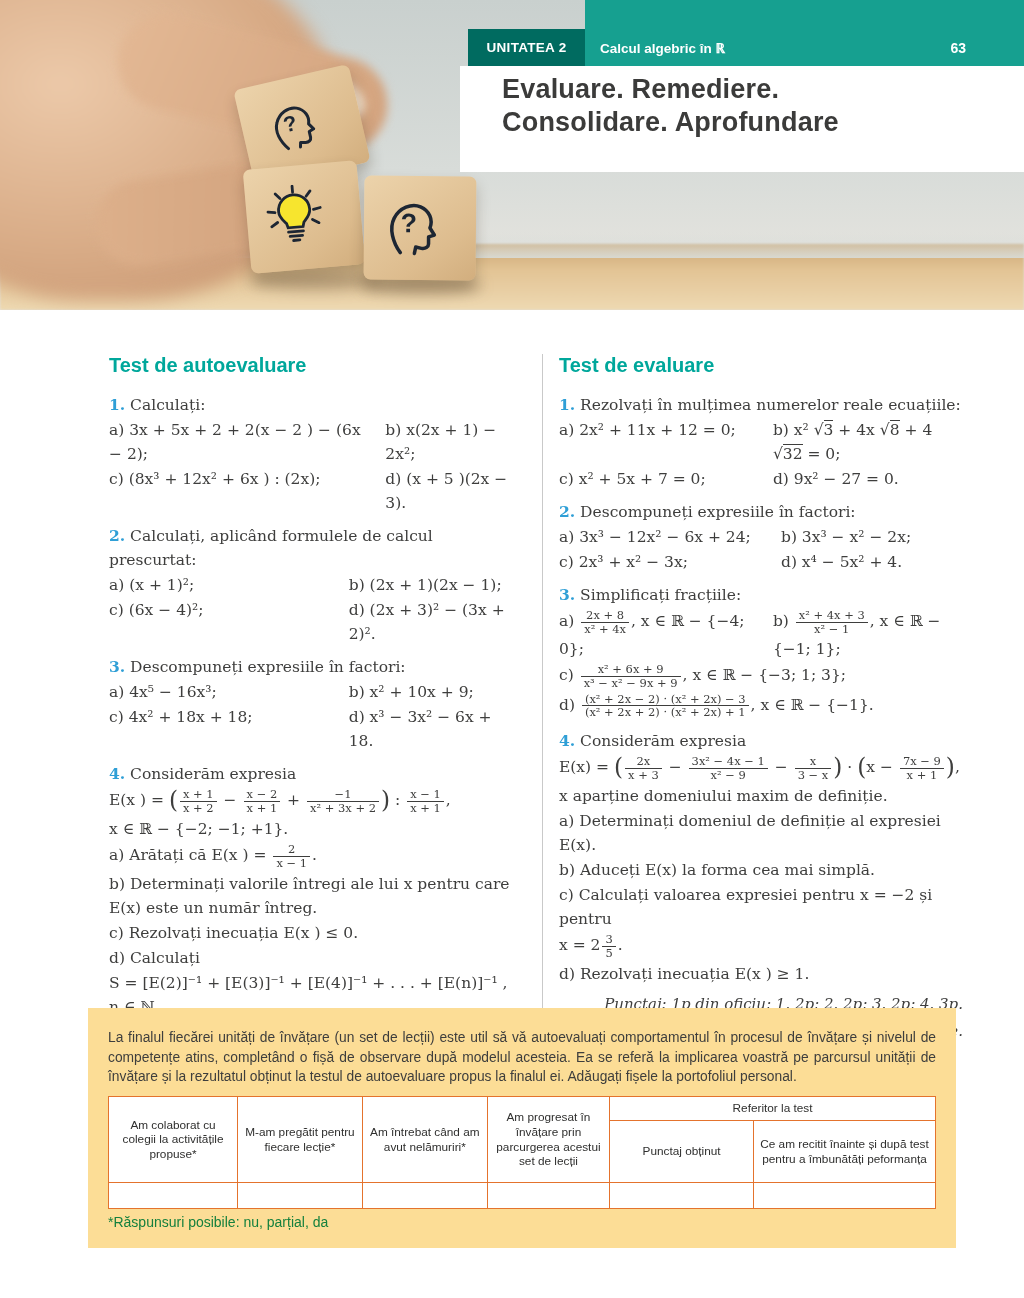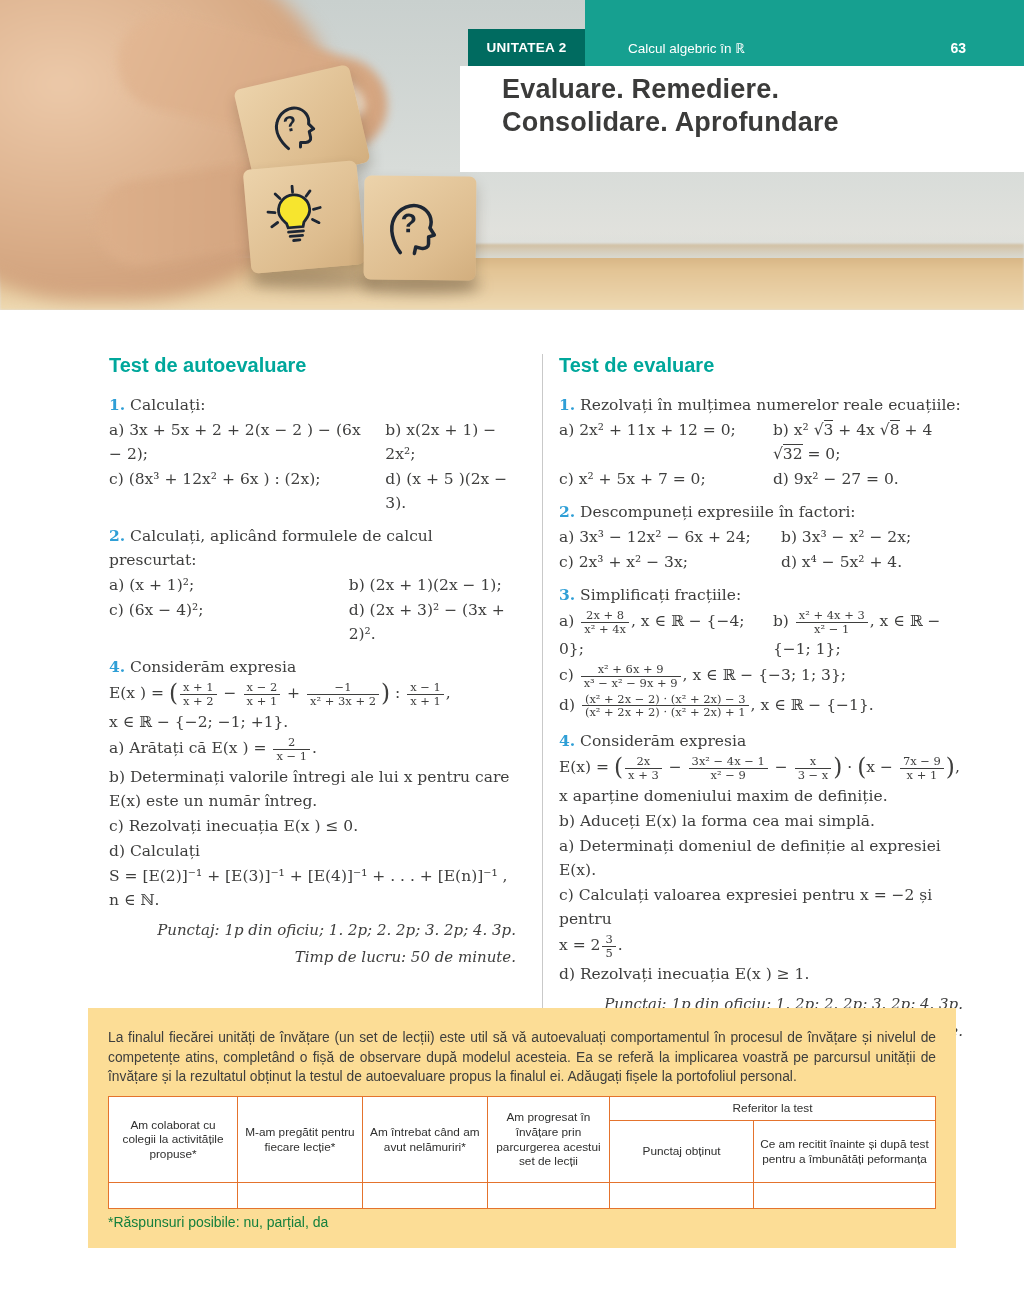--- a/index.html
+++ b/index.html
@@ -19,21 +19,21 @@
   .sh-b{left:362px;top:278px;width:120px;height:16px;}
   .block{position:absolute;background:linear-gradient(145deg,#ecd3ab 0%,#ddbc8e 70%,#d2ae7e 100%);border-radius:7px;box-shadow:0 8px 14px rgba(60,45,25,.25);display:flex;align-items:center;justify-content:center;}
   .block-top{left:243px;top:76px;width:118px;height:100px;transform:rotate(-13deg);}
   .block-front{left:247px;top:165px;width:114px;height:104px;transform:rotate(-5deg);}
   .block-right{left:364px;top:176px;width:112px;height:104px;transform:rotate(.5deg);}
   .block svg{width:78%;height:78%;}
 
   
   .teal-bar{position:absolute;left:585px;top:0;right:0;height:66px;background:#16a090;}
   .unit-tab{position:absolute;left:468px;top:29px;width:117px;height:37px;background:#006b60;color:#ffffff;display:flex;align-items:center;justify-content:center;font-weight:700;font-size:13.5px;letter-spacing:.3px;}
-  .subject{position:absolute;left:628px;top:29px;height:37px;display:flex;align-items:center;color:#ffffff;font-weight:400;font-size:13.5px;}
+  .subject{position:absolute;left:600px;top:29px;height:37px;display:flex;align-items:center;color:#ffffff;font-weight:700;font-size:13.5px;}
   .pagenum{position:absolute;right:58px;top:29px;height:37px;display:flex;align-items:center;color:#ffffff;font-weight:700;font-size:14px;}
   .title-panel{position:absolute;left:460px;top:66px;right:0;height:106px;background:#ffffff;padding:7px 0 0 42px;box-sizing:border-box;}
   .title-panel div{font-size:27px;font-weight:800;color:#3b3b3a;line-height:33px;letter-spacing:.2px;}
 
   
   .columns{display:flex;padding:44px 58px 0 100px;box-sizing:border-box;margin-left:9px;}
   .col{width:407px;}
   .col-right{border-left:1px solid #c9c9c9;padding-left:16px;margin-left:26px;width:404px;}
   .col h2{margin:0 0 16px 0;font-size:20px;font-weight:800;color:#00a79b;font-family:"Liberation Sans",sans-serif;}
   .problem{margin-bottom:9px;}
@@ -145,20 +145,31 @@
           </div>
           <div class="problem">
             <div class="pline"><span class="pnum">2.</span> Calculați, aplicând formulele de calcul prescurtat:</div>
             <div class="prow" style="grid-template-columns: 53% 1fr;">
               <div class="math">a) (x + 1)²;</div>
               <div class="math">b) (2x + 1)(2x − 1);</div>
             </div>
             <div class="prow" style="grid-template-columns: 53% 1fr;">
               <div class="math">c) (6x − 4)²;</div>
               <div class="math">d) (2x + 3)² − (3x + 2)².</div>
+            </div>
+          </div>
+          <div class="problem">
+            <div class="pline"><span class="pnum">3.</span> Descompuneți expresiile în factori:</div>
+            <div class="prow" style="grid-template-columns: 53% 1fr;">
+              <div class="math">a) 4x⁵ − 16x³;</div>
+              <div class="math">b) x² + 10x + 9;</div>
+            </div>
+            <div class="prow" style="grid-template-columns: 53% 1fr;">
+              <div class="math">c) 4x² + 18x + 18;</div>
+              <div class="math">d) x³ − 3x² − 6x + 18.</div>
             </div>
           </div>
           <div class="problem">
             <div class="pline"><span class="pnum">4.</span> Considerăm expresia</div>
             <div class="pline math">E(x ) = <span class="bigp">(</span><span class="frac">
                 <span class="fn">x + 1</span>
                 <span class="fd">x + 2</span>
               </span> − <span class="frac">
                 <span class="fn">x − 2</span>
                 <span class="fd">x + 1</span>
@@ -238,22 +249,22 @@
                 <span class="fn">3x² − 4x − 1</span>
                 <span class="fd">x² − 9</span>
               </span> − <span class="frac">
                 <span class="fn">x</span>
                 <span class="fd">3 − x</span>
               </span><span class="bigp">)</span> · <span class="bigp">(</span>x − <span class="frac">
                 <span class="fn">7x − 9</span>
                 <span class="fd">x + 1</span>
               </span><span class="bigp">)</span>,</div>
             <div class="pline math">x aparține domeniului maxim de definiție.</div>
+            <div class="pline math">a) Determinați domeniul de definiție al expresiei E(x).</div>
             <div class="pline math">b) Aduceți E(x) la forma cea mai simplă.</div>
-            <div class="pline math">a) Determinați domeniul de definiție al expresiei E(x).</div>
             <div class="pline math">c) Calculați valoarea expresiei pentru x = −2 și pentru</div>
             <div class="pline math">x = 2<span class="frac">
                 <span class="fn">3</span>
                 <span class="fd">5</span>
               </span>.</div>
             <div class="pline math">d)  Rezolvați inecuația E(x ) ≥ 1.</div>
           </div>
         </div>
       <div class="note">Punctaj: 1p din oficiu; 1. 2p; 2. 2p; 3. 2p; 4. 3p.</div>
       <div class="note">Timp de lucru: 50 de minute.</div>

